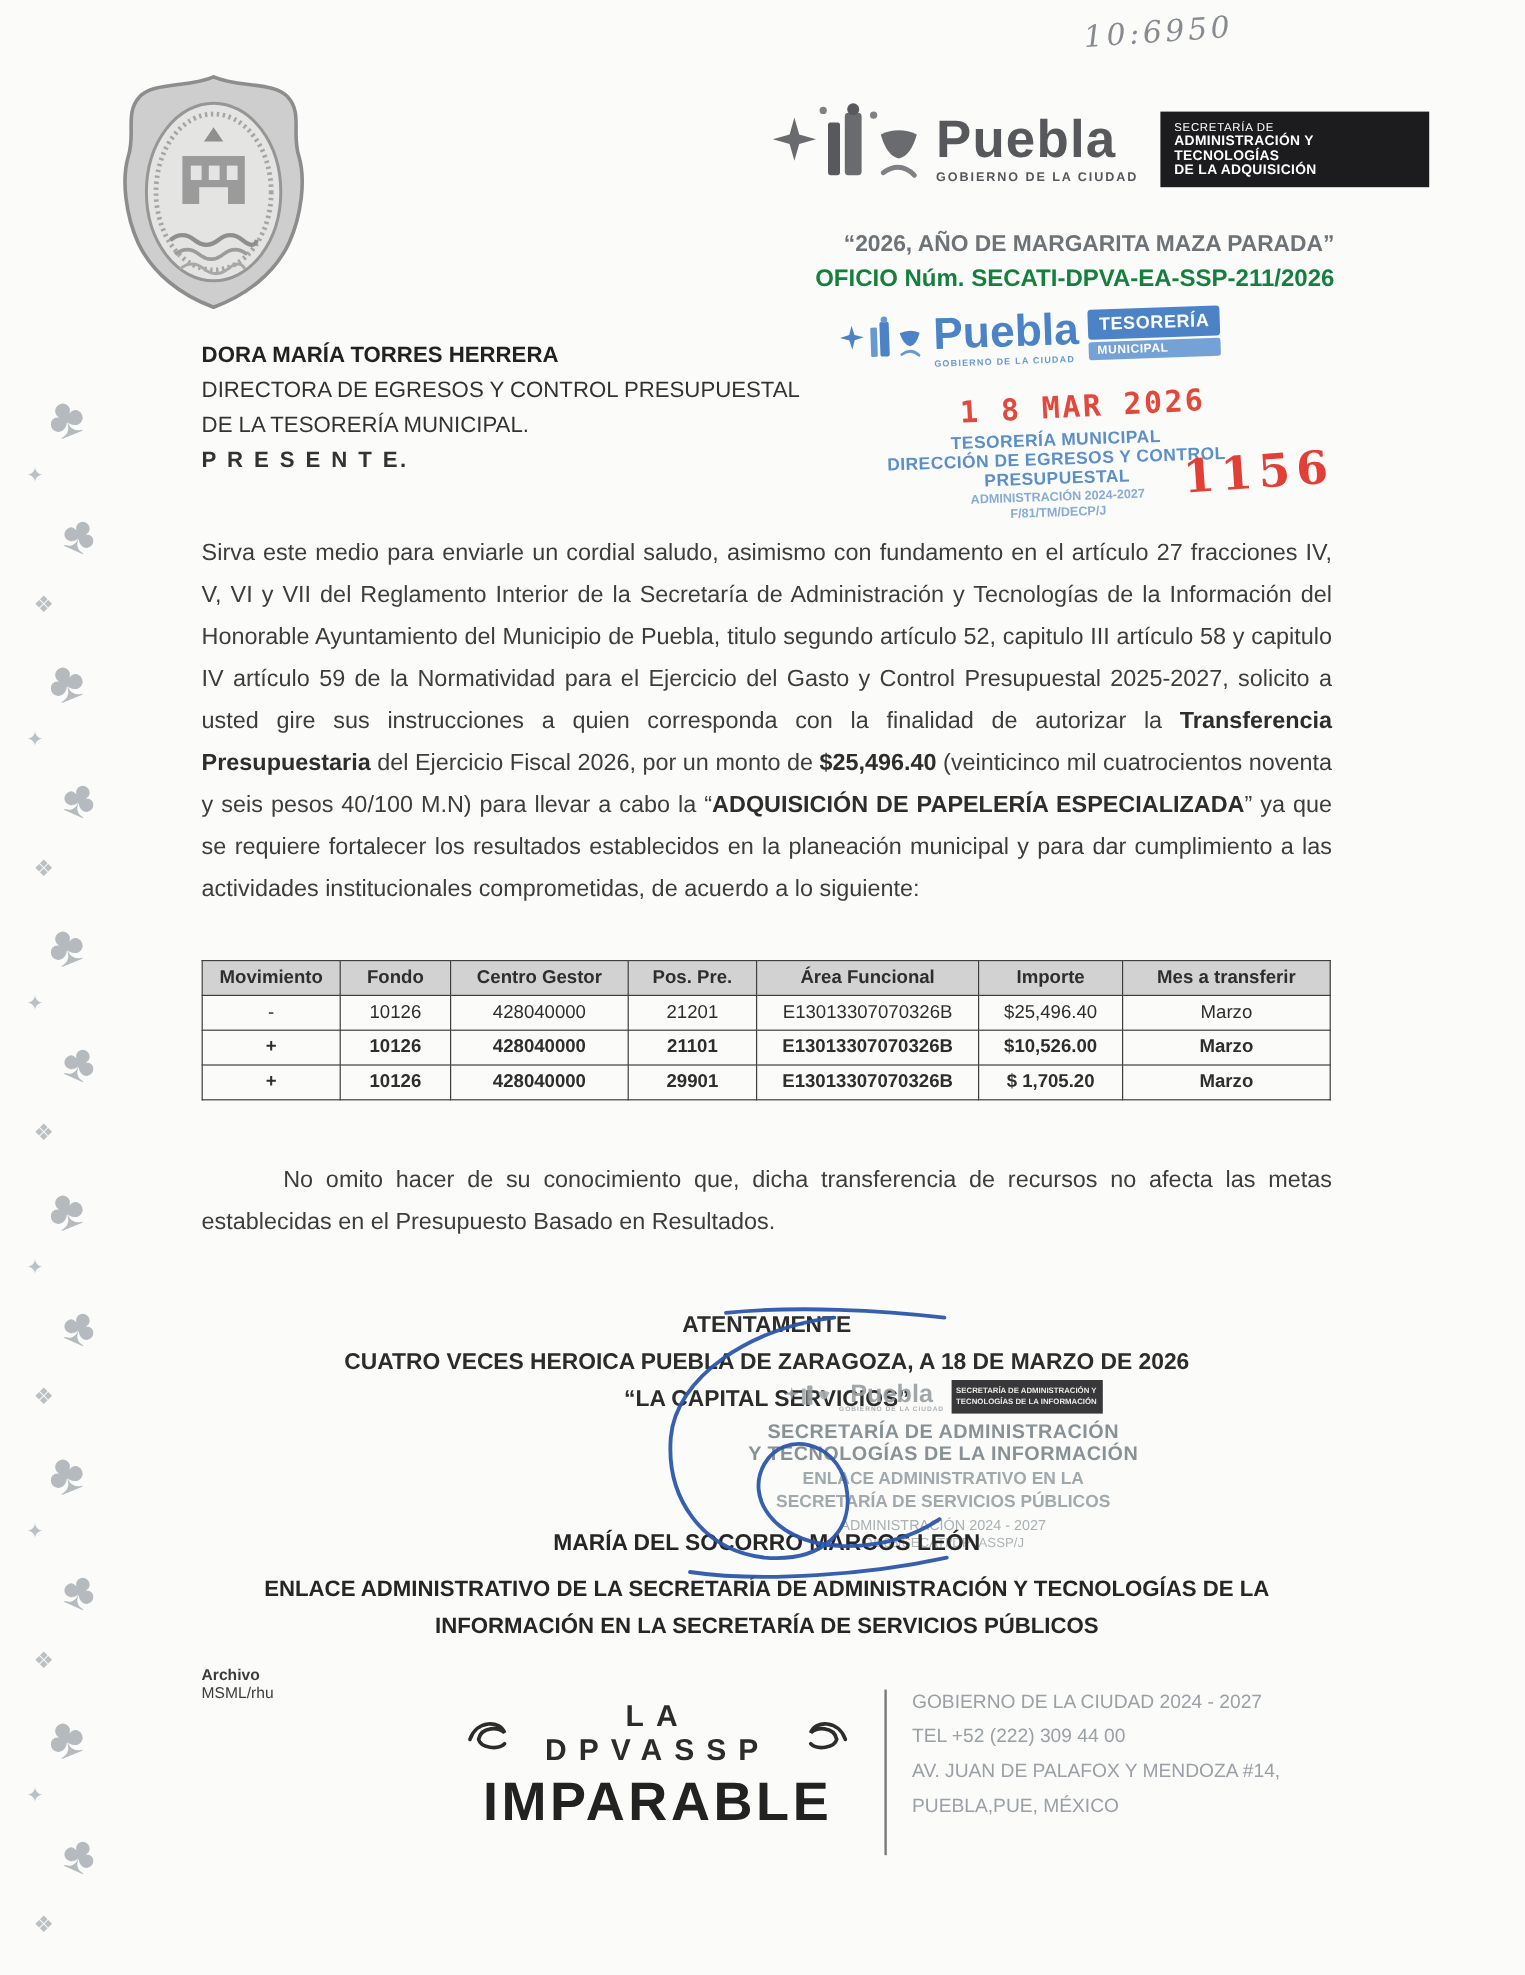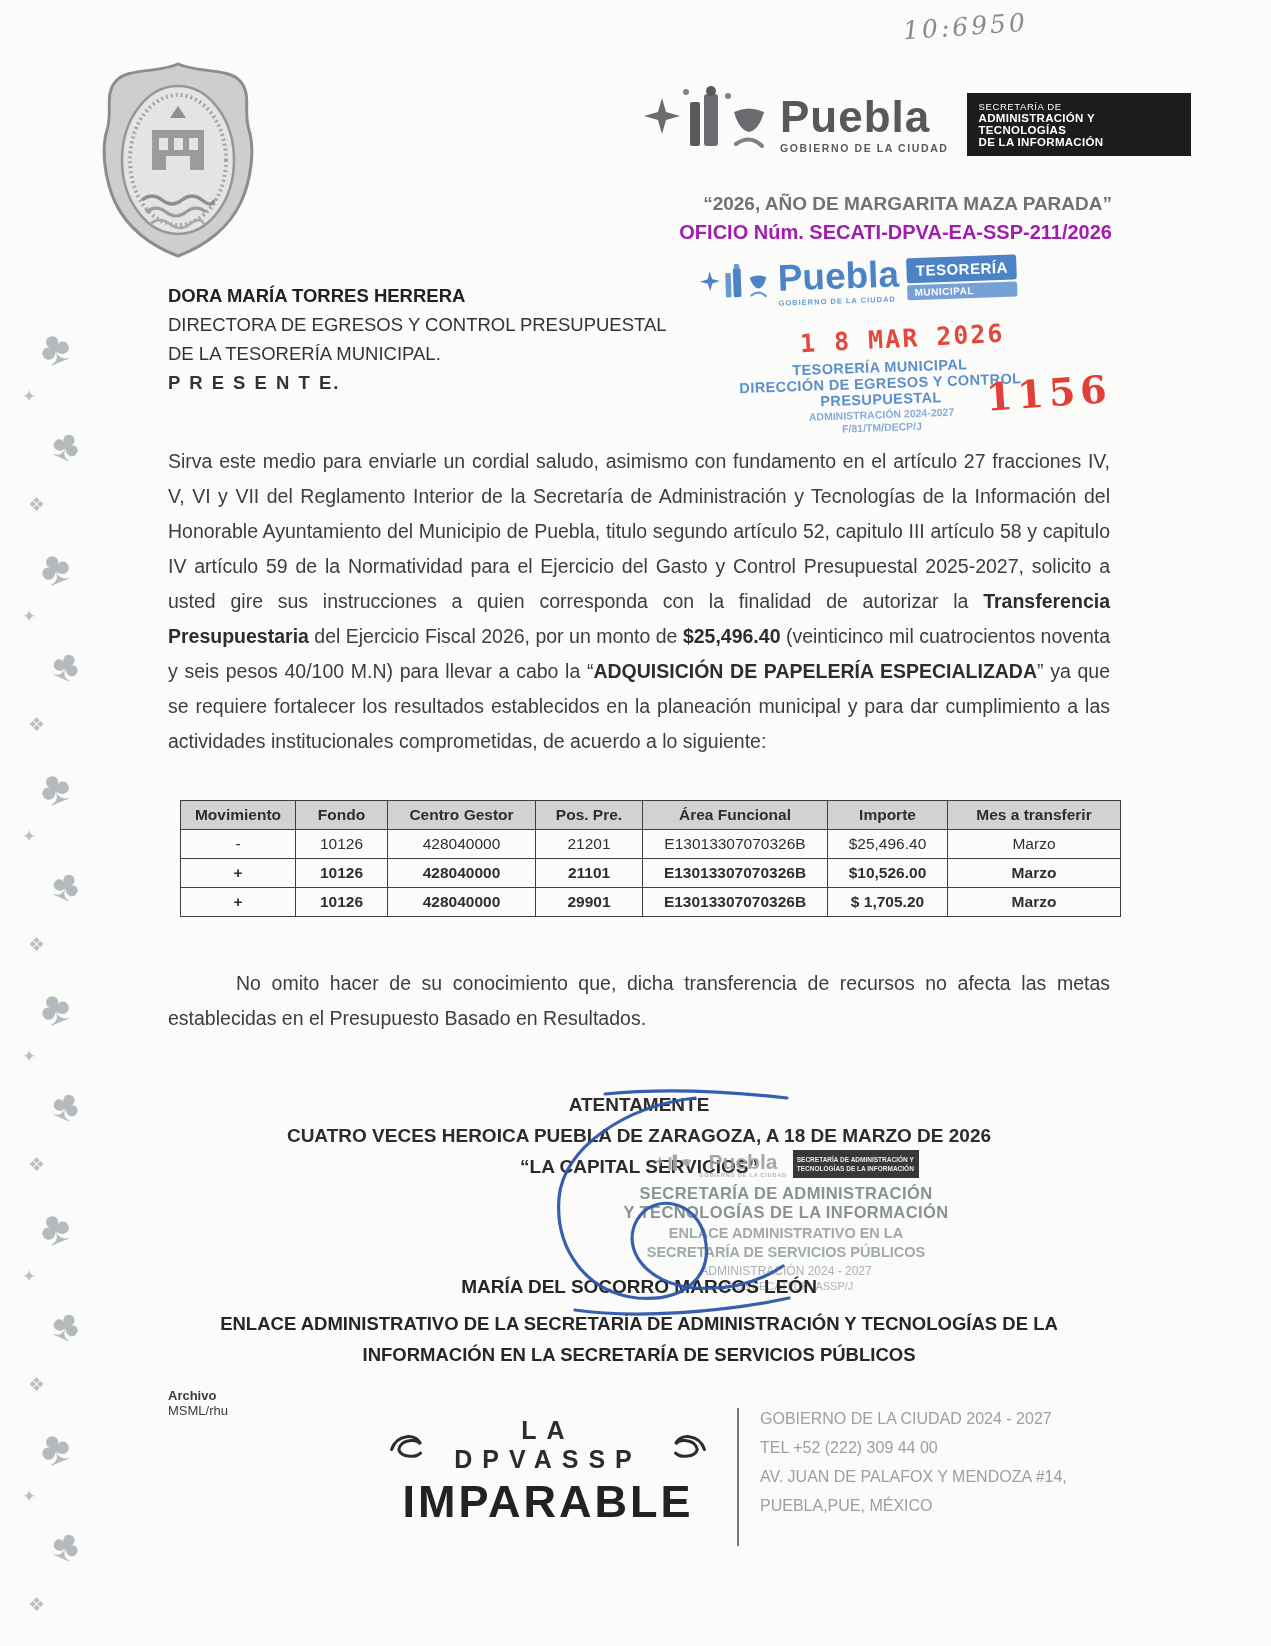--- a/index.html
+++ b/index.html
@@ -23,21 +23,21 @@
   .coat{position:absolute;left:92px;top:58px;}
   
   .brand-row{position:absolute;left:640px;top:82px;display:flex;align-items:center;gap:10px;}
   .brand-text{display:flex;flex-direction:column;align-items:flex-start;}
   .brand-name{font-size:44px;font-weight:bold;color:#57585b;letter-spacing:1px;line-height:1;}
   .brand-tagline{font-size:10.5px;font-weight:bold;color:#57585b;letter-spacing:1.6px;margin-top:3px;}
   .dept-box{background:#1c1c1e;color:#fff;padding:8px 12px;margin-left:8px;width:200px;}
   .dept-box .l1{font-size:9.5px;letter-spacing:.6px;}
   .dept-box .l2,.dept-box .l3{font-size:11.5px;font-weight:bold;letter-spacing:.3px;}
   .year-legend{position:absolute;right:159px;top:193px;font-size:19px;font-weight:bold;color:#6e7377;}
-  .oficio-num{position:absolute;right:159px;top:221px;font-size:20px;font-weight:bold;color:#a21caf;}
+  .oficio-num{position:absolute;right:159px;top:221px;font-size:20px;font-weight:bold;color:#15803d;}
   
   .addressee{position:absolute;left:168px;top:281px;font-size:18.5px;line-height:29px;color:#333;}
   .addressee .name{font-weight:bold;color:#222;}
   .addressee .presente{letter-spacing:2px;font-weight:bold;}
   
   .tstamp{position:absolute;left:700px;top:252px;width:372px;transform:rotate(-2deg);opacity:.93;z-index:6;}
   .tstamp-row{display:flex;align-items:center;gap:8px;}
   .tbrand-name{font-size:37px;font-weight:bold;color:#3f7ac3;line-height:1;}
   .tbrand-tag{font-size:7.5px;font-weight:bold;color:#5d93cf;letter-spacing:1px;margin-top:2px;}
   .tbox1{background:#3f7ac3;color:#fff;font-weight:bold;font-size:15px;padding:4px 9px;border-radius:3px;letter-spacing:.5px;}
@@ -51,21 +51,21 @@
     font-size:38px;color:#e03228;letter-spacing:5px;transform:rotate(-2deg);}
   
   .body-p{position:absolute;left:168px;width:942px;font-size:19.5px;line-height:35px;
     text-align:justify;color:#3d3d3d;z-index:2;}
   .p1{top:424px;}
   .p2{top:946px;text-indent:68px;}
   .p3{top:1038px;text-indent:68px;}
   .b{font-weight:bold;color:#2d2d2d;}
   
   .transfer-table{position:absolute;left:168px;top:800px;border-collapse:collapse;z-index:2;
-    font-size:15.5px;color:#2e2e2e;margin-left:12px;}
+    font-size:15.5px;color:#2e2e2e;}
   .transfer-table th,.transfer-table td{border:1.6px solid #3f3f3f;text-align:center;padding:5px 4px;}
   .transfer-table th{background:#d2d2d2;font-weight:bold;}
   .transfer-table tr.boldrow td{font-weight:bold;}
   
   .closing{position:absolute;left:168px;top:1094px;width:942px;text-align:center;
     font-size:19px;font-weight:bold;color:#2c2c2c;z-index:2;}
   .closing div{margin-bottom:9px;}
   
   .sig-stamp{position:absolute;left:596px;top:1150px;width:380px;text-align:center;
     color:#8e989b;z-index:3;opacity:.92;}
@@ -156,21 +156,21 @@
       <circle cx="46" cy="10" r="3" fill="#808184"></circle>
       <circle cx="88" cy="14" r="3" fill="#808184"></circle>
     </svg>
     <div class="brand-text">
       <div class="brand-name">Puebla</div>
       <div class="brand-tagline">GOBIERNO DE LA CIUDAD</div>
     </div>
     <div class="dept-box">
       <div class="l1">SECRETARÍA DE</div>
       <div class="l2">ADMINISTRACIÓN Y TECNOLOGÍAS</div>
-      <div class="l3">DE LA INFORMACIÓN</div>
+      <div class="l3">DE LA ADQUISICIÓN</div>
     </div>
   </div>
 
   <div class="year-legend">“2026, AÑO DE MARGARITA MAZA PARADA”</div>
   <div class="oficio-num">OFICIO Núm. SECATI-DPVA-EA-SSP-211/2026</div>
 
   <div class="addressee">
     <div class="name">DORA MARÍA TORRES HERRERA</div>
     <div>DIRECTORA DE EGRESOS Y CONTROL PRESUPUESTAL</div>
     <div>DE LA TESORERÍA MUNICIPAL.</div>

